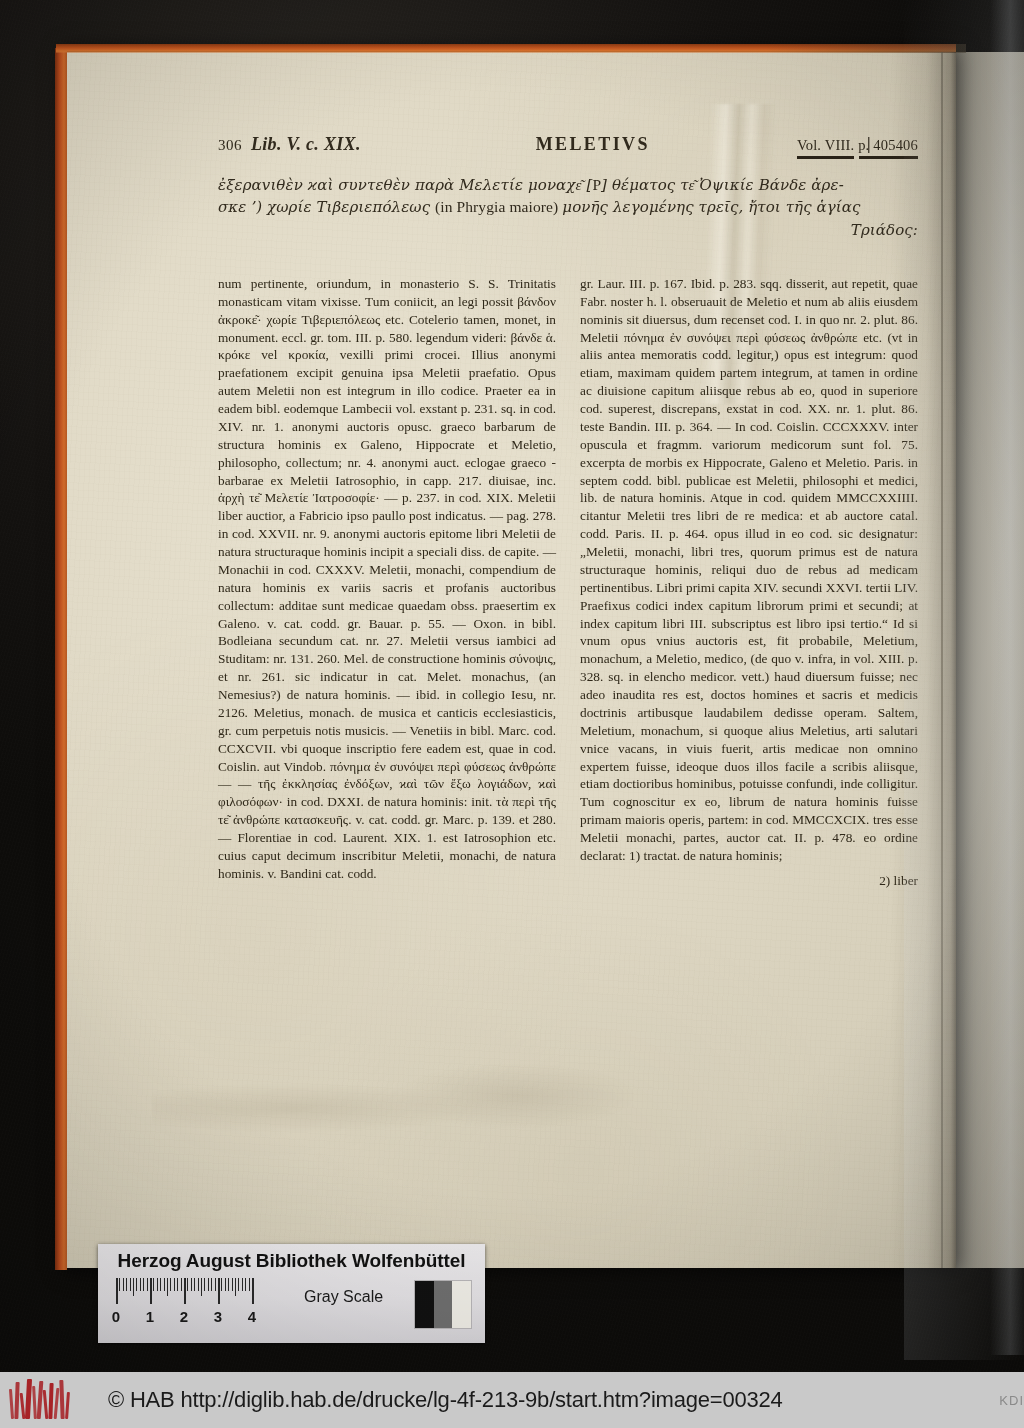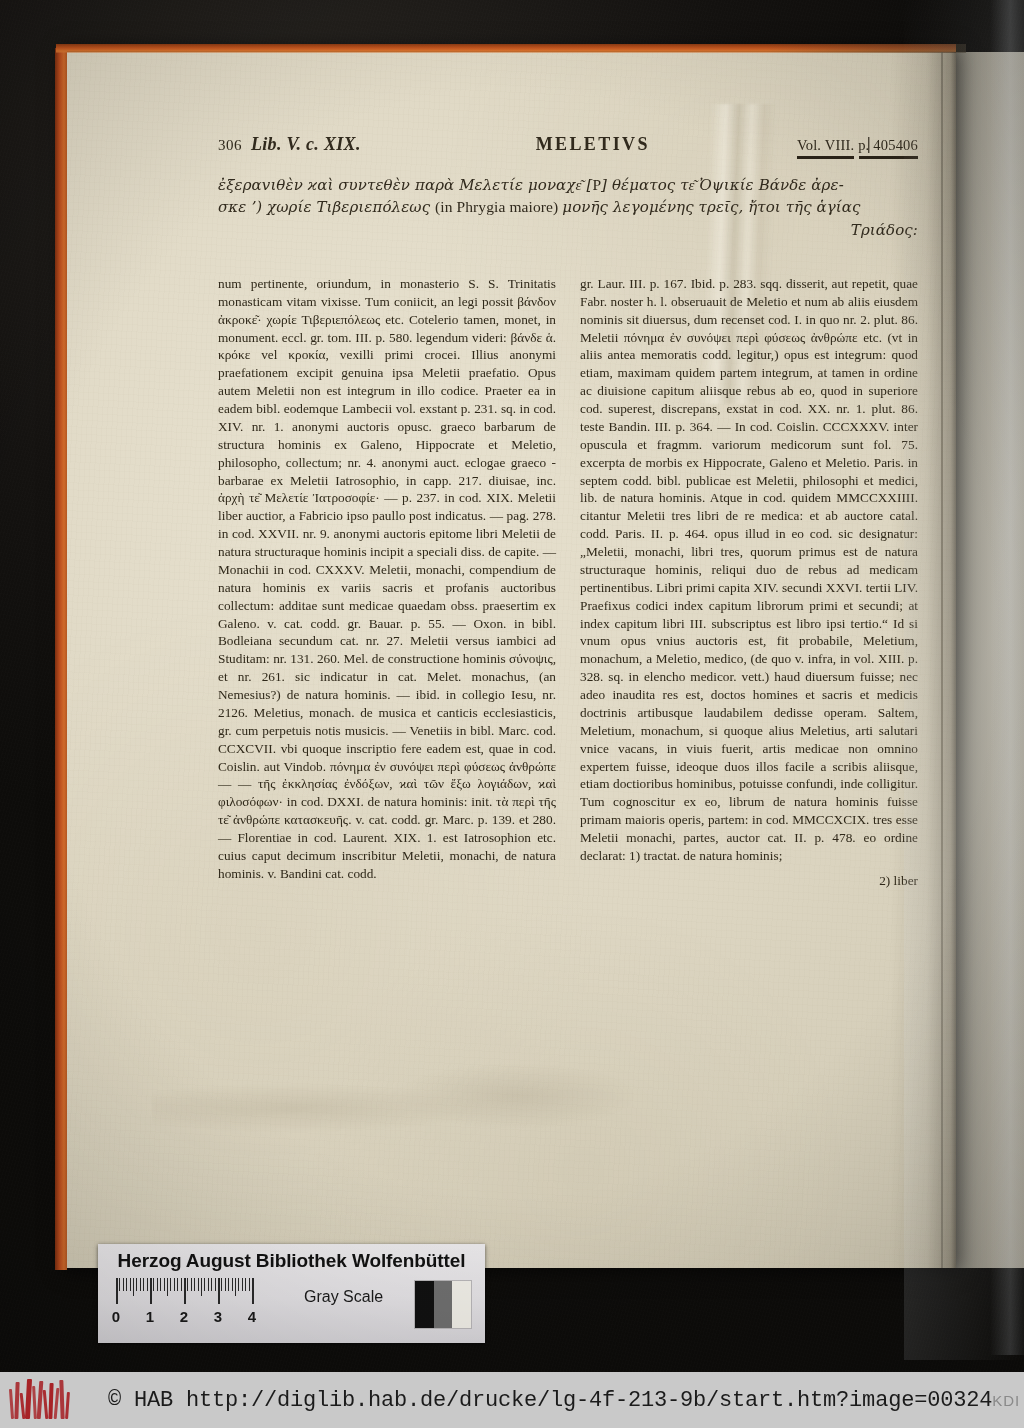--- a/index.html
+++ b/index.html
@@ -308,32 +308,31 @@
     position: relative;
     flex: 0 0 78px;
   }
   .hab-logo .bar {
     position: absolute;
     bottom: 9px;
     background: #a51c20;
     border-radius: 1px;
   }
   .footer-url {
-    font-family: Liberation Mono, monospace;
+    font-family: Liberation Sans, sans-serif;
     font-size: 22px;
     color: #1b1b1b;
     letter-spacing: -0.2px;
     white-space: nowrap;
     padding-left: 30px;
   }
   .footer-mark {
     margin-left: auto;
-    margin-right: 16px;
     font-family: "Liberation Sans", sans-serif;
-    font-size: 15px;
+    font-size: 13px;
     color: #8a8a8a;
     letter-spacing: 1px;
   }
 
   
   .vignette {
     position: absolute;
     inset: 0;
     pointer-events: none;
     background: radial-gradient(ellipse 85% 70% at 50% 45%, rgba(0,0,0,0) 55%, rgba(0,0,0,.18) 100%);

